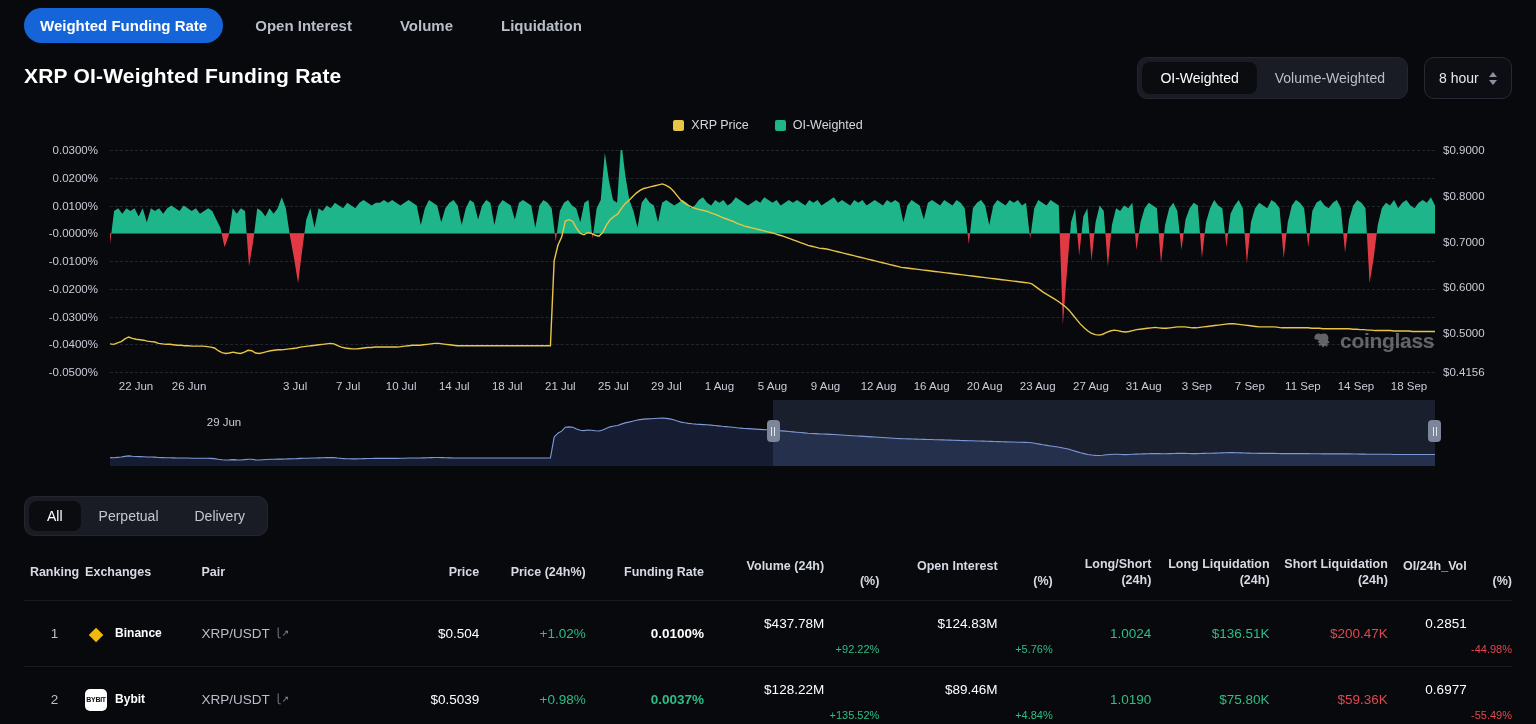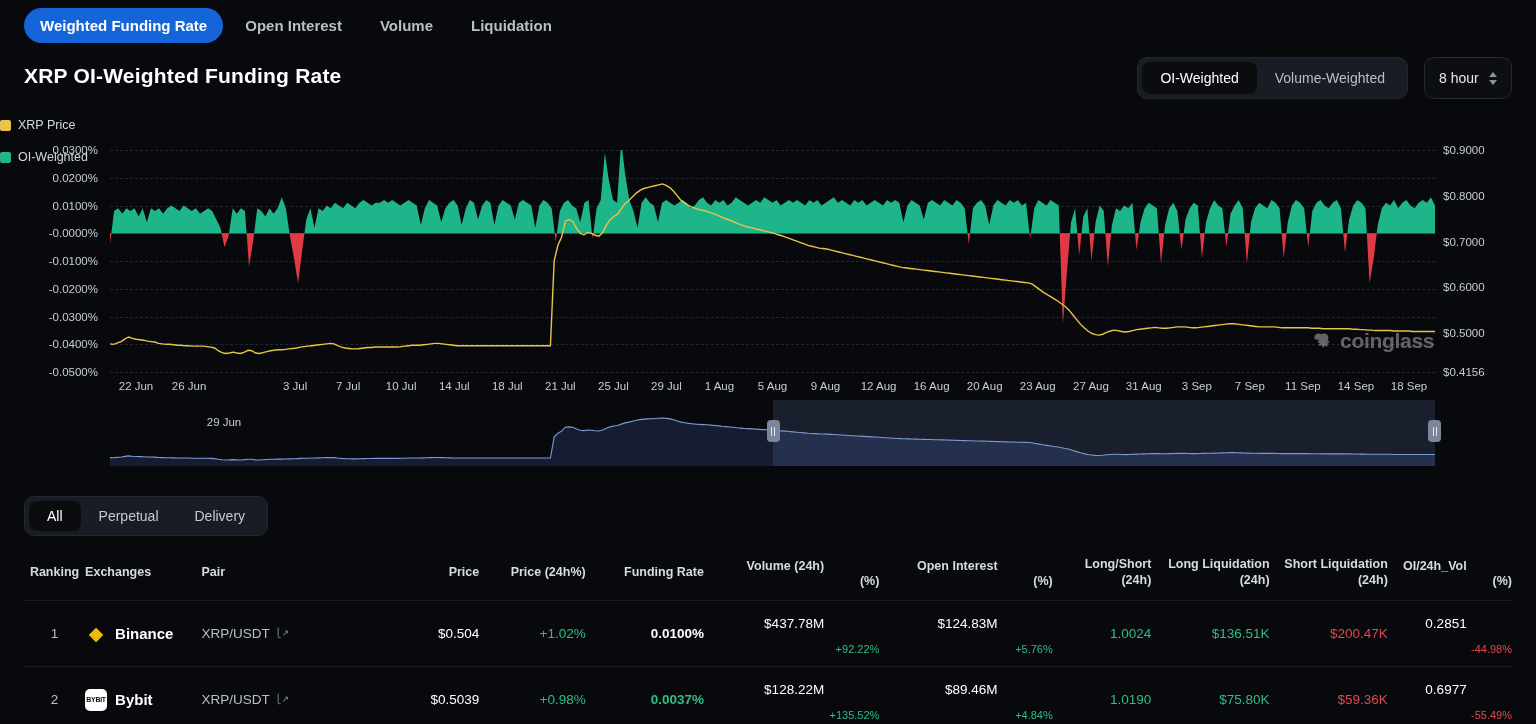--- a/index.html
+++ b/index.html
@@ -6,21 +6,21 @@
   html, body {
     width: 1536px; height: 724px;
     background: #08090d;
     font-family: "Liberation Sans", sans-serif;
     color: #e6e8ec;
     overflow: hidden;
   }
   .page { position: relative; width: 1536px; height: 724px; }
 
   
-  .topnav { position: absolute; top: 8px; left: 24px; display: flex; align-items: center; gap: 6px; }
+  .topnav { position: absolute; top: 8px; left: 24px; display: flex; align-items: center; gap: 16px; }
   .nav-tab {
     font-size: 15px; font-weight: bold; color: #b9bec9;
     padding: 9px 16px; border-radius: 20px; white-space: nowrap; cursor: pointer;
   }
   .nav-tab.active { background: #1565d8; color: #ffffff; }
 
   
   .page-title {
     position: absolute; top: 64px; left: 24px;
     font-size: 21px; font-weight: bold; color: #ffffff; letter-spacing: .2px;
@@ -44,21 +44,21 @@
   }
   .sel-coin { width: 112px; }
   .sel-interval { width: 88px; }
   .caret { width: 0; height: 0; border-left: 5px solid transparent; border-right: 5px solid transparent; border-top: 6px solid #8b90a0; margin-left: 8px; }
   .updown { display: flex; flex-direction: column; gap: 3px; margin-left: 8px; }
   .updown i { width: 0; height: 0; border-left: 4px solid transparent; border-right: 4px solid transparent; display: block; }
   .updown .u { border-bottom: 5px solid #8b90a0; }
   .updown .d { border-top: 5px solid #8b90a0; }
 
   
-  .legend { position: absolute; top: 118px; left: 0; width: 1536px; display: flex; justify-content: center; gap: 18px; flex-direction: column; }
+  .legend { position: absolute; top: 118px; left: 0; width: 1536px; display: flex; justify-content: center; gap: 26px; }
   .legend-item { display: flex; align-items: center; gap: 7px; font-size: 12.5px; color: #d4d8e0; }
   .swatch { width: 11px; height: 11px; border-radius: 2px; }
 
   
   .chart-wrap { position: absolute; top: 142px; left: 0; width: 1536px; height: 240px; }
   .plot { position: absolute; left: 110px; top: 8px; width: 1325px; height: 222px; }
   .ylabels-left { position: absolute; left: 0; top: 8px; width: 104px; height: 222px; }
   .ylabels-right { position: absolute; left: 1437px; top: 8px; width: 99px; height: 222px; }
   .ytick { position: absolute; font-size: 11.5px; color: #c8ccd6; white-space: nowrap; transform: translateY(-50%); }
   .ytick.l { right: 6px; text-align: right; }
@@ -114,21 +114,21 @@
   .c-ls      { width: 100px; text-align: right; }
   .c-ll      { width: 120px; text-align: right; }
   .c-sl      { width: 120px; text-align: right; }
   .c-oiv     { width: 80px; text-align: right; }
   .c-oivp    { width: 46px; text-align: right; }
   .sub { font-size: 11px; margin-top: 3px; }
   .up { color: #2ebd85; }
   .down { color: #e0484e; }
   .muted { color: #b9bec9; }
   .exch-cell { display: flex; align-items: center; gap: 8px; }
-  .exch-name { font-size: 15px; font-weight: bold; color: #ffffff; }
+  .exch-name { font-size: 12px; font-weight: bold; color: #ffffff; }
   .logo { width: 22px; height: 22px; border-radius: 5px; flex: none; display:flex; align-items:center; justify-content:center; }
   .logo-binance { color: #f0b90b; font-size: 19px; line-height: 1; }
   .logo-bybit { background: #ffffff; color: #111; font-size: 7px; font-weight: bold; letter-spacing: -.3px; }
   .pair-cell { display: flex; align-items: center; gap: 5px; }
   .ext { font-size: 9px; color: #8b90a0; }
   .two-line { line-height: 1.25; }
 </style>
 </head>
 <body>
 

